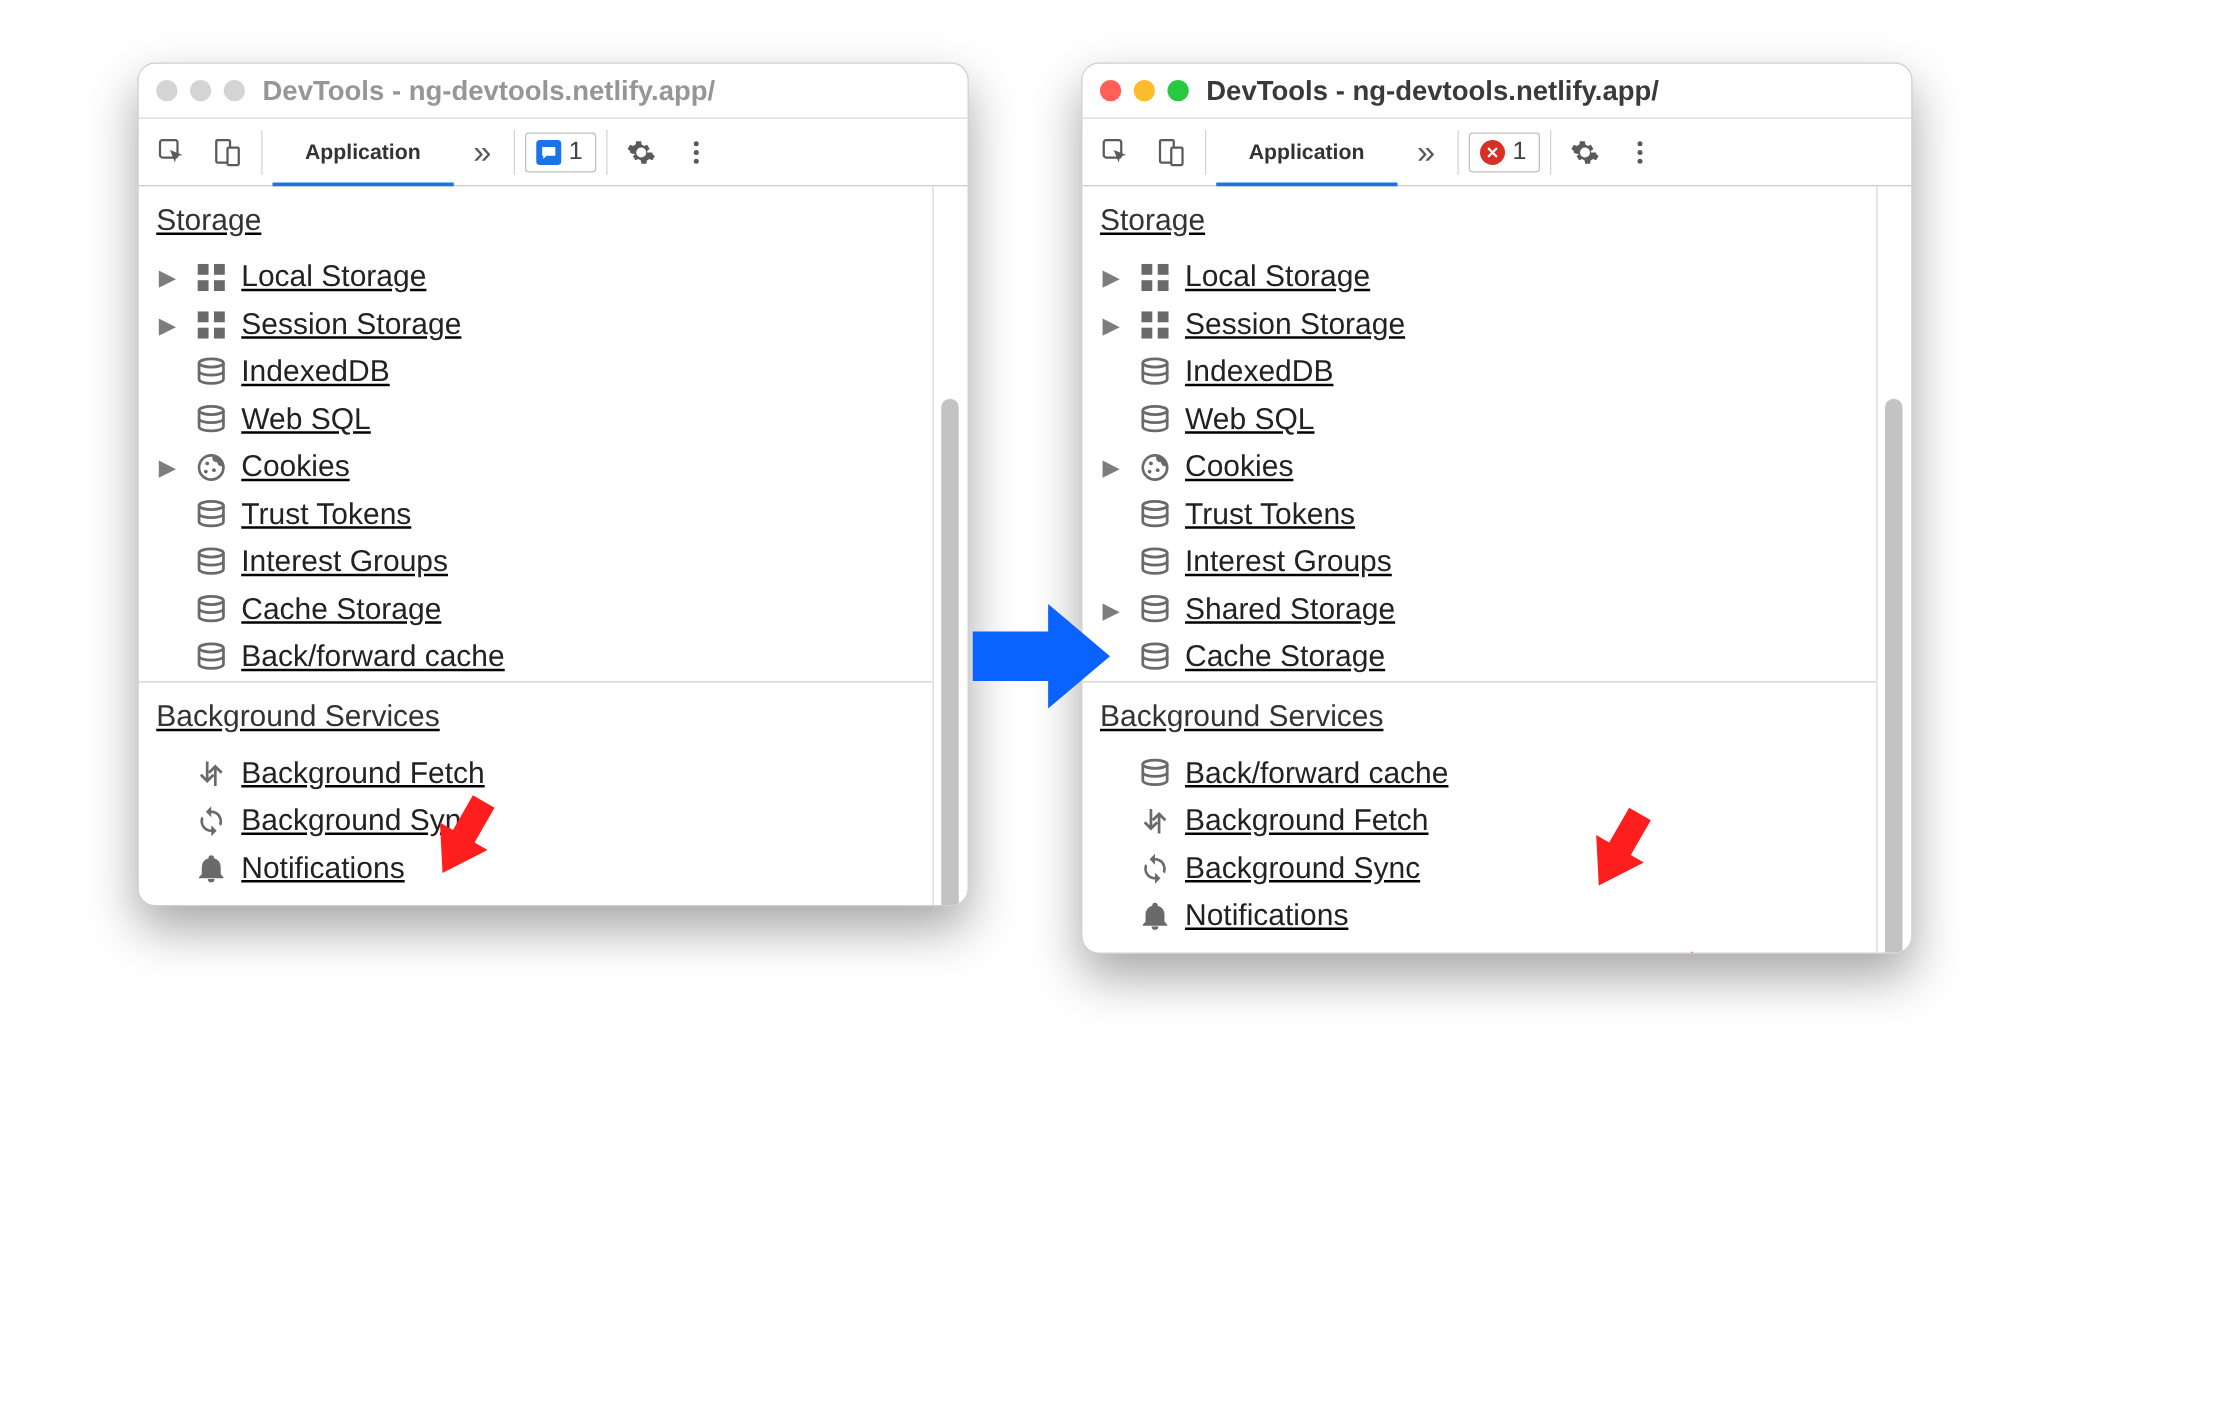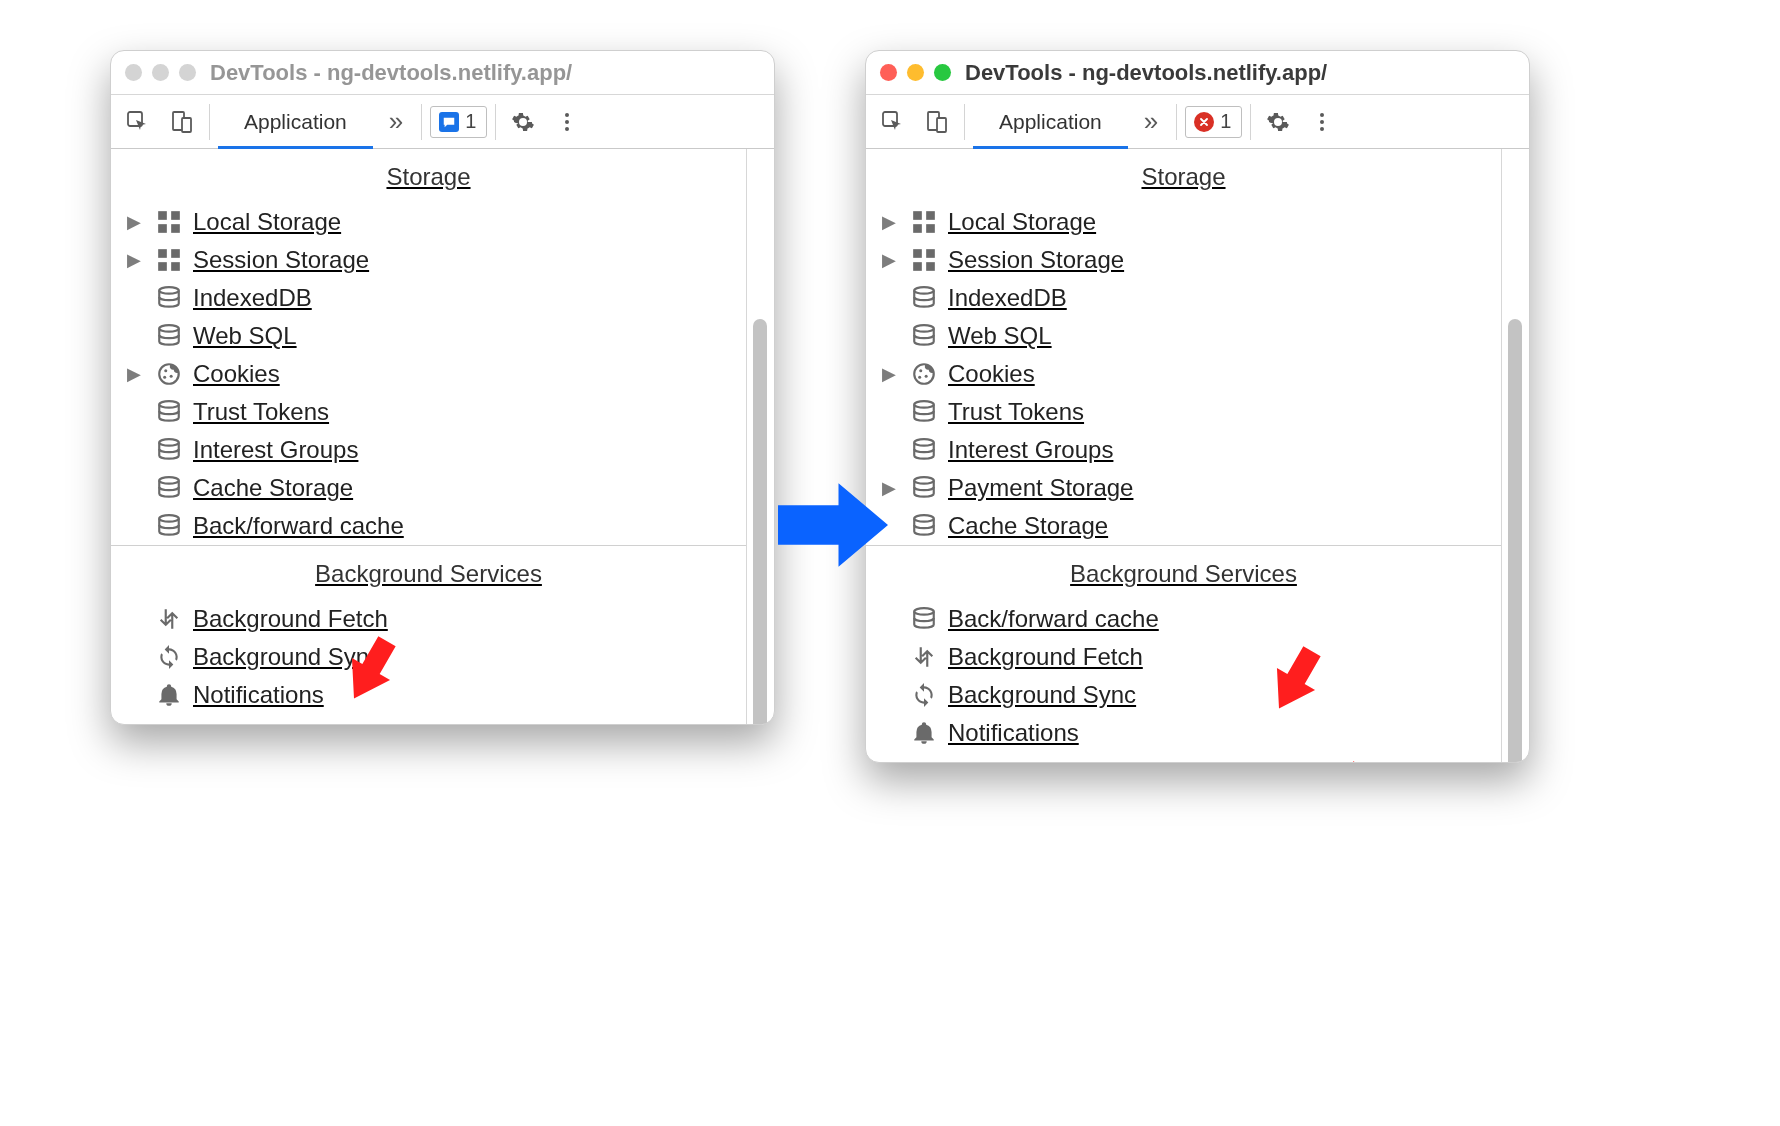--- a/index.html
+++ b/index.html
@@ -19,21 +19,20 @@
   }
   .window {
     width: 665px;
     background: #fff;
     border: 1px solid #cfcfcf;
     border-radius: 14px;
     box-shadow: 0 18px 40px rgba(0,0,0,0.35);
     overflow: hidden;
     display: flex;
     flex-direction: column;
-    text-align: center;
   }
   .titlebar {
     display: flex;
     align-items: center;
     height: 44px;
     padding: 0 14px;
     border-bottom: 1px solid #d7d7d7;
     gap: 10px;
   }
   .dots { display: flex; gap: 10px; align-items: center; }
@@ -70,23 +69,24 @@
     width: 1px;
     height: 36px;
     background: #d4d4d4;
     margin: 0 2px;
   }
   .tab {
     height: 54px;
     display: flex;
     align-items: center;
     padding: 0 26px;
-    font-size: 21px;
+    font-size: 17px;
     color: #333;
     position: relative;
+    font-weight: bold;
   }
   .tab.active::after {
     content: "";
     position: absolute;
     left: 0; right: 0; bottom: 0;
     height: 3px;
     background: #1a73e8;
   }
   .chevrons {
     font-size: 26px;
@@ -503,21 +503,21 @@
           </div>
           <div class="tree-item">
             <span class="caret">▶</span>
             <span class="icon">
               <svg viewBox="0 0 24 24" fill="none" stroke="currentColor" stroke-width="2">
                 <ellipse cx="12" cy="5" rx="9" ry="3"></ellipse>
                 <path d="M3 5v6c0 1.7 4 3 9 3s9-1.3 9-3V5"></path>
                 <path d="M3 11v6c0 1.7 4 3 9 3s9-1.3 9-3v-6"></path>
               </svg>
             </span>
-            <span>Payment Storage</span>
+            <span>Shared Storage</span>
           </div>
           <div class="tree-item">
             <span class="icon">
               <svg viewBox="0 0 24 24" fill="none" stroke="currentColor" stroke-width="2">
                 <ellipse cx="12" cy="5" rx="9" ry="3"></ellipse>
                 <path d="M3 5v6c0 1.7 4 3 9 3s9-1.3 9-3V5"></path>
                 <path d="M3 11v6c0 1.7 4 3 9 3s9-1.3 9-3v-6"></path>
               </svg>
             </span>
             <span>Cache Storage</span>

